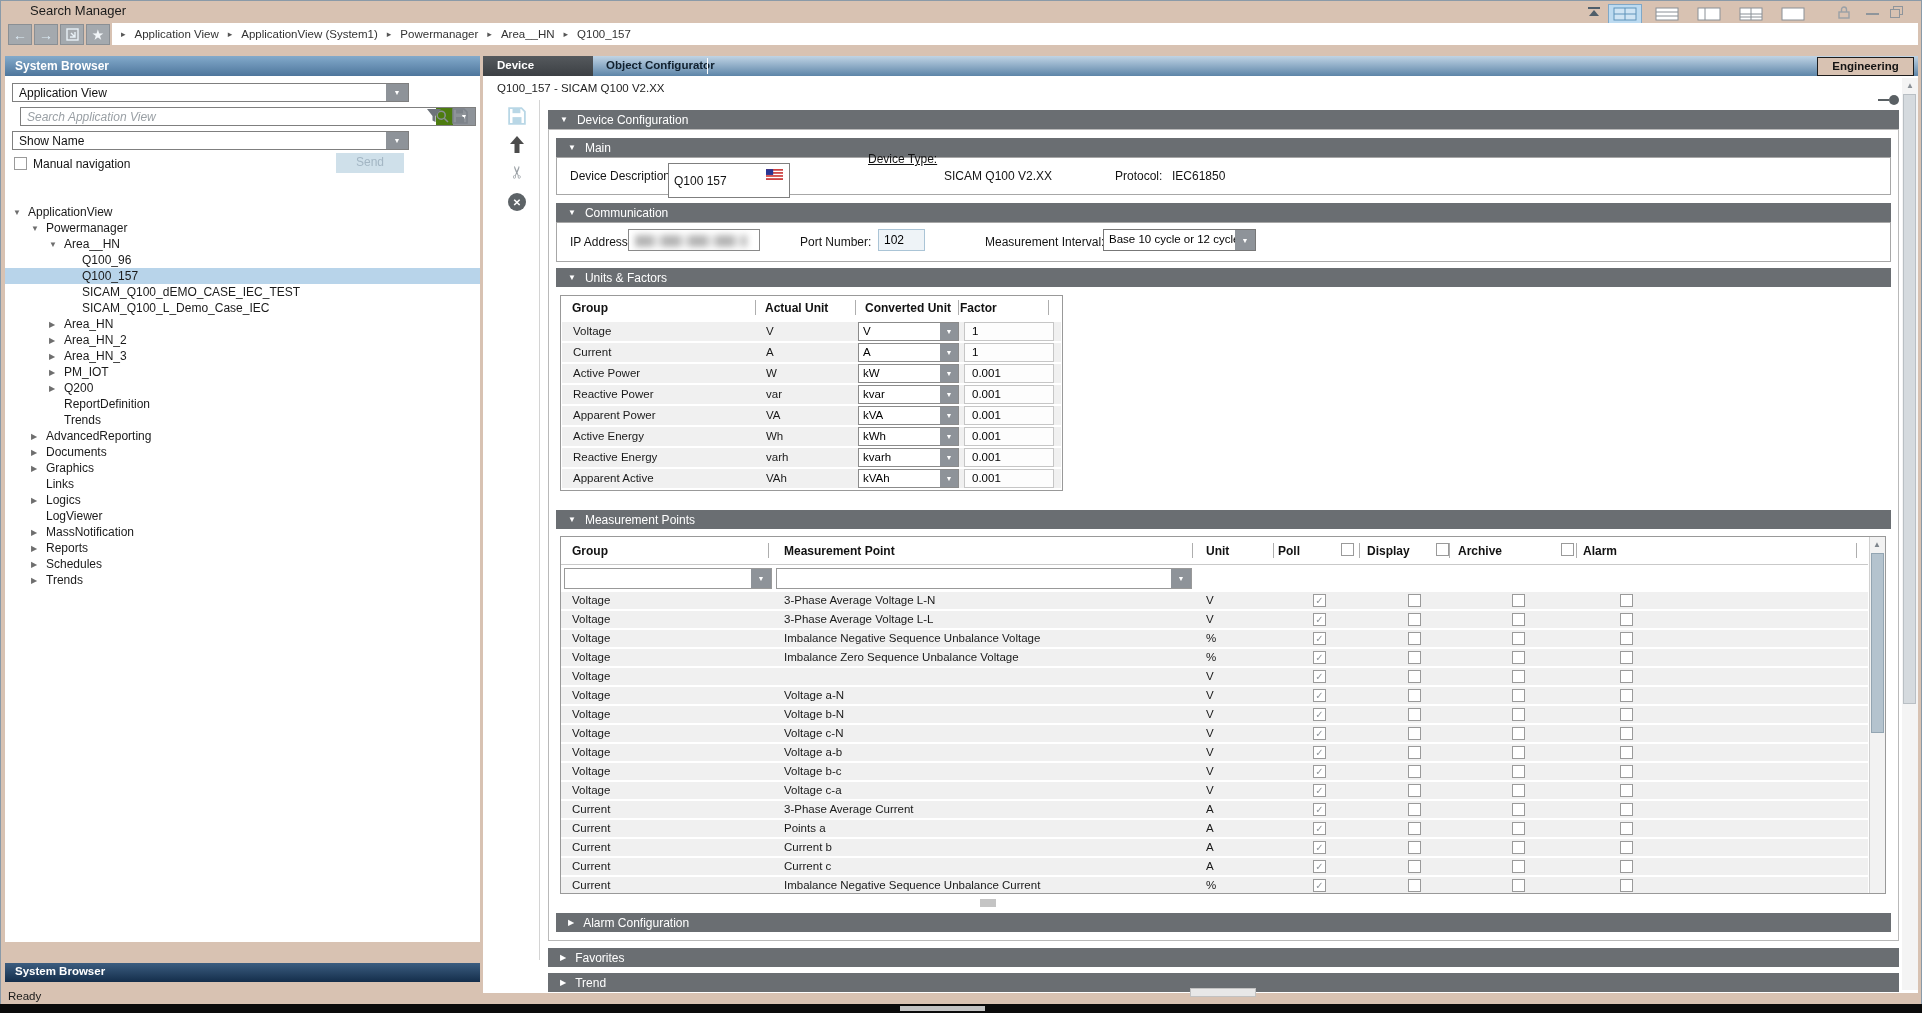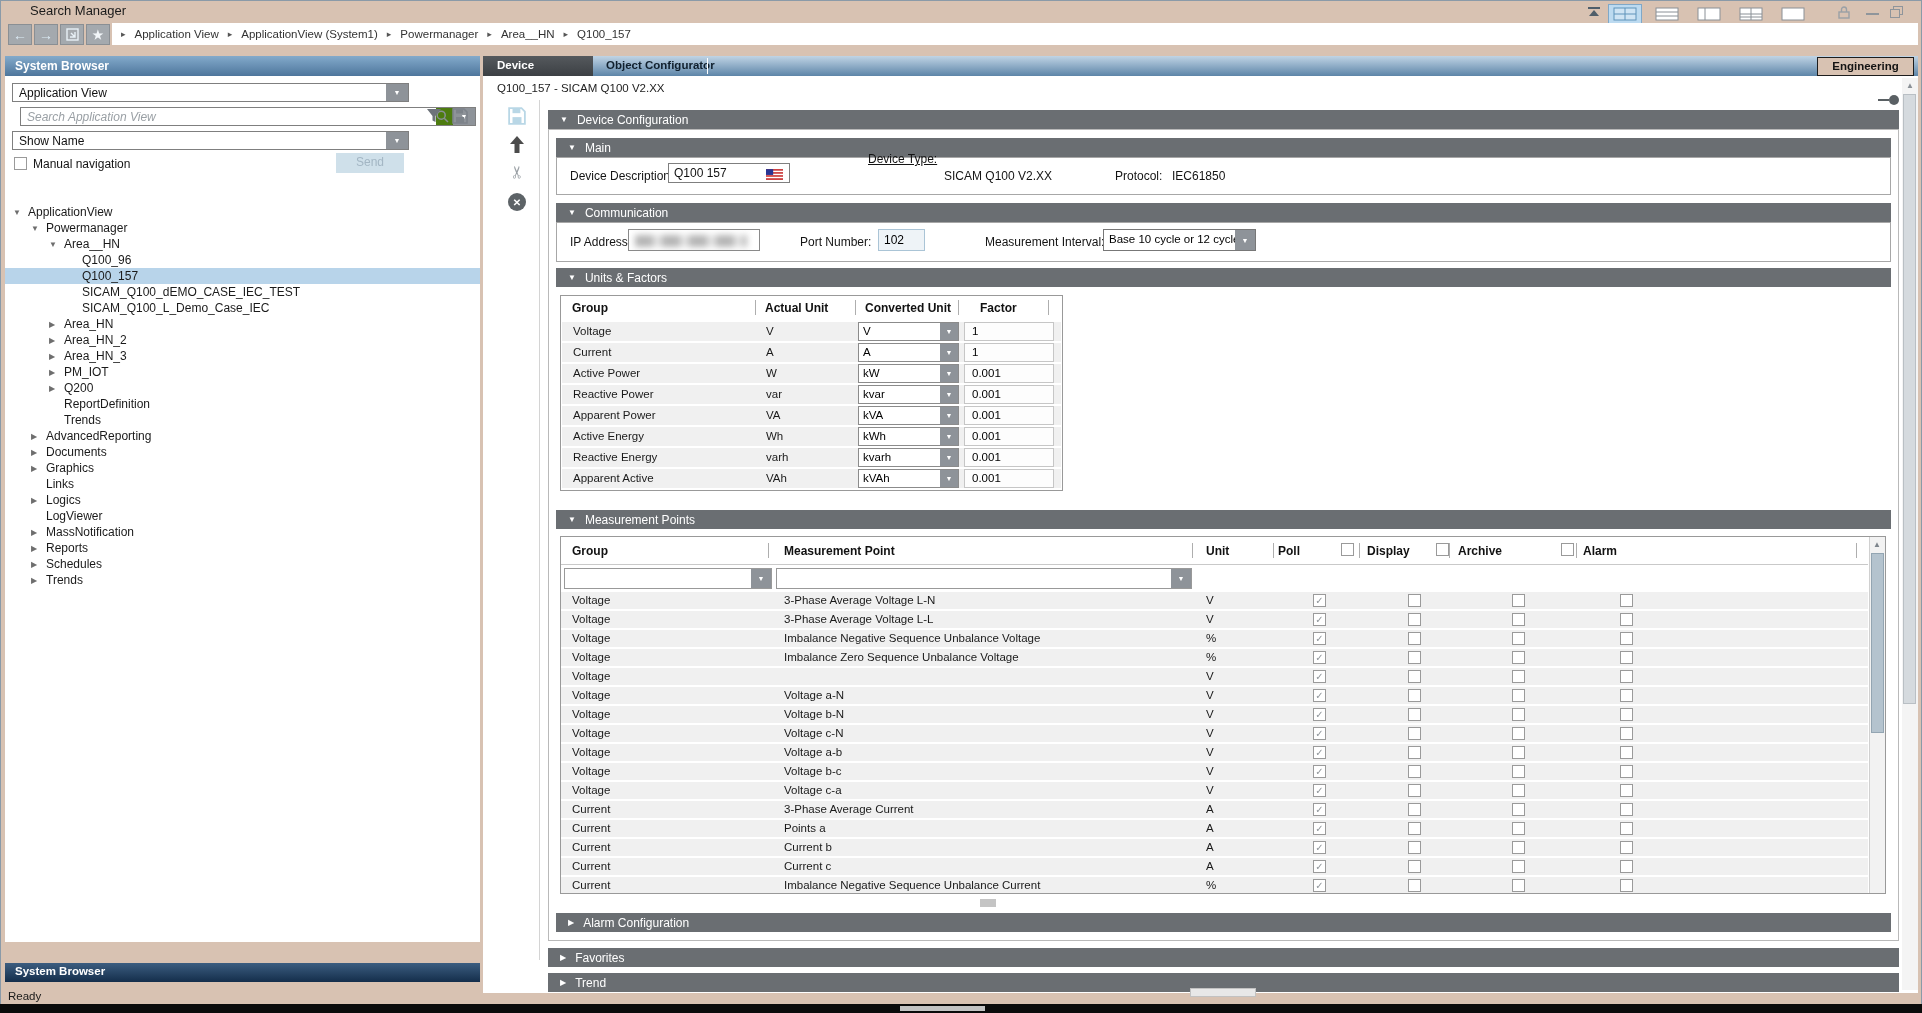--- a/index.html
+++ b/index.html
@@ -375,21 +375,21 @@
     <span>Device Configuration</span>
   </div>
   <div class="body-box" style="left:548px; top:129px; width:1351px; height:812px; border-color:#b9b9b9;"></div>
 
   <div class="sec-hdr" style="left:556px; top:138px; width:1335px;">
     <span class="tri">▼</span>
     <span>Main</span>
   </div>
   <div class="body-box" style="left:556px; top:157px; width:1335px; height:38px;"></div>
   <span class="lbl" style="left:570px; top:169px;">Device Description:</span>
-  <input class="inp" style="left: 668px; top: 163px; width: 122px; height: 20px;" value="Q100 157">
+  <input class="inp" style="left: 668px; top: 163px; width: 122px; height: 35px;" value="Q100 157">
   <span style="position:absolute; left:766px; top:169px;">
     <svg width="17" height="11" viewBox="0 0 19 12">
         <rect width="19" height="12" fill="#fff"></rect>
         <g fill="#c62828">
           <rect y="0" width="19" height="1.7"></rect>
           <rect y="3.4" width="19" height="1.7"></rect>
           <rect y="6.8" width="19" height="1.7"></rect>
           <rect y="10.2" width="19" height="1.8"></rect>
         </g>
         <rect width="8" height="6.5" fill="#283593"></rect>
@@ -421,21 +421,21 @@
     <span class="tri">▼</span>
     <span>Units &amp; Factors</span>
   </div>
   <div id="units-tbl">
     <span class="t-hdr-lbl" style="left:11px;">Group</span>
     <span class="t-sep" style="left:194px;"></span>
     <span class="t-hdr-lbl" style="left:204px;">Actual Unit</span>
     <span class="t-sep" style="left:294px;"></span>
     <span class="t-hdr-lbl" style="left:304px;">Converted Unit</span>
     <span class="t-sep" style="left:397px;"></span>
-    <span class="t-hdr-lbl" style="left:419px;">Factor</span>
+    <span class="t-hdr-lbl" style="left:399px;">Factor</span>
     <span class="t-sep" style="left:487px;"></span>
     <div id="units-body">
         <div class="u-row" style="top: 26px;">
           <span class="u-t" style="left: 11px;">Voltage</span>
           <span class="u-t" style="left: 204px;">V</span>
           <div class="unit-dd">
             <span class="val">V</span>
             <span class="dd-arrow">▼</span>
           </div>
           <div class="factor-box">1</div>

